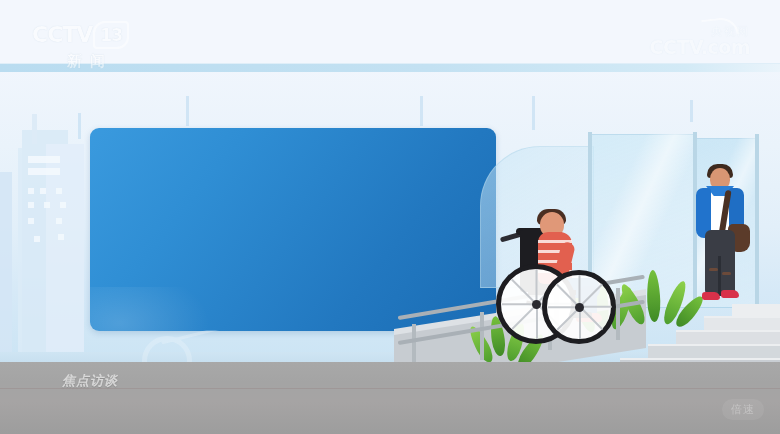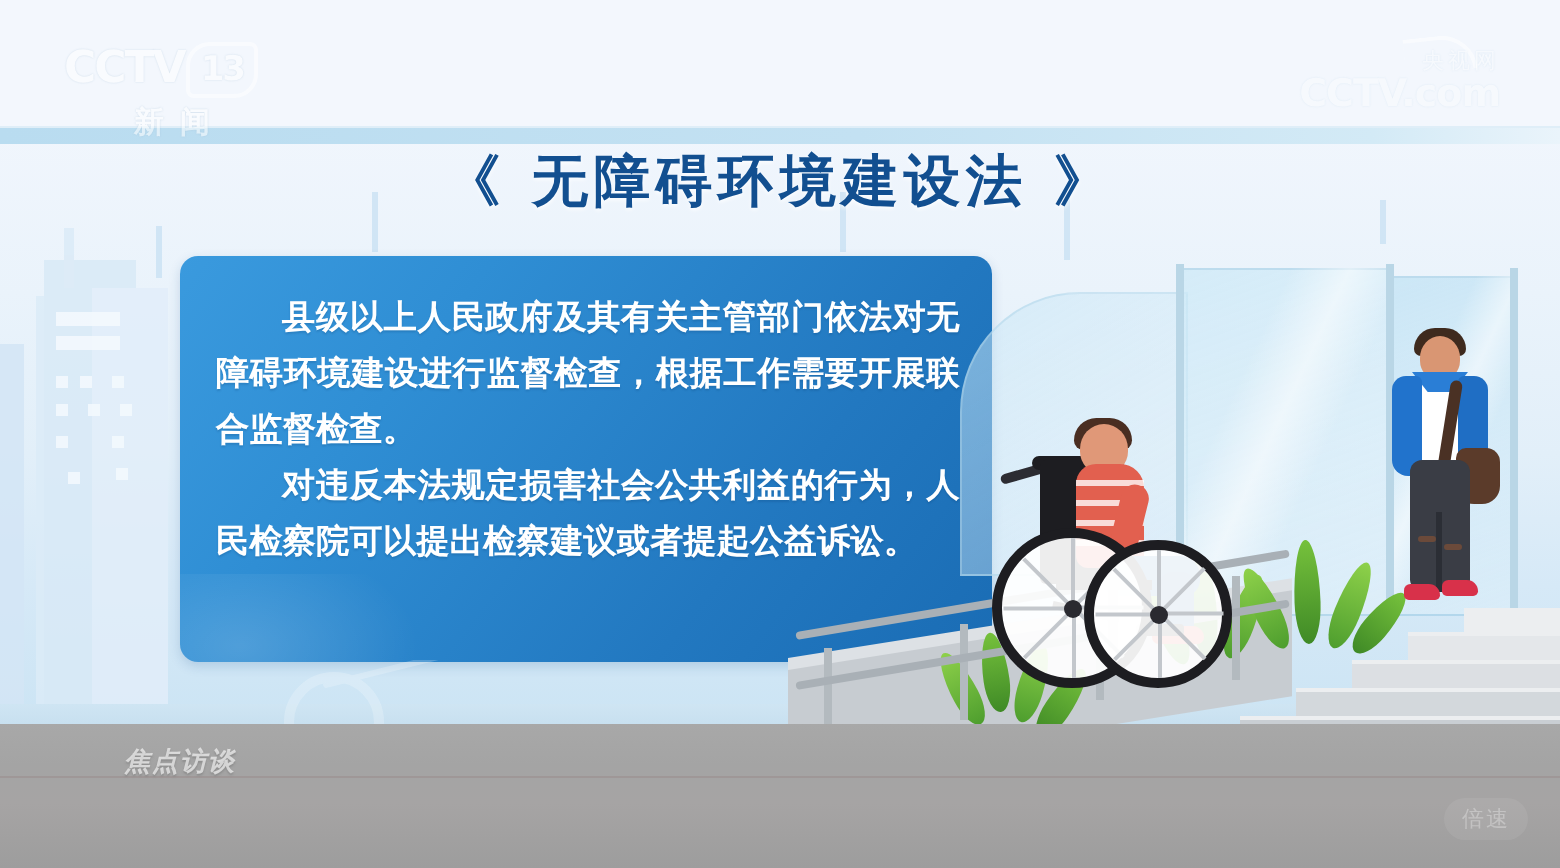--- a/index.html
+++ b/index.html
@@ -583,28 +583,23 @@
     <div class="wm-cn">央视网</div>
     <div class="wm-en">CCTV.com</div>
   </div>
 
   <div class="tick t1"></div>
   <div class="tick t2"></div>
   <div class="tick t3"></div>
   <div class="tick t4"></div>
   <div class="tick t5"></div>
 
-  <div class="title">《 无障碍环境建设法 》</div>
 
   <div class="card">
     <div class="card-glow"></div>
-    <div class="card-body">
-      <p>县级以上人民政府及其有关主管部门依法对无障碍环境建设进行监督检查，根据工作需要开展联合监督检查。</p>
-      <p>对违反本法规定损害社会公共利益的行为，人民检察院可以提出检察建议或者提起公益诉讼。</p>
-    </div>
   </div>
 
   <div class="scene">
 
     <div class="glass g3"></div>
     <div class="glass g1"></div>
     <div class="glass g2"></div>
     <div class="glass-sheen s1"></div>
     <div class="glass-sheen s2"></div>
     <div class="mullion m1"></div>

